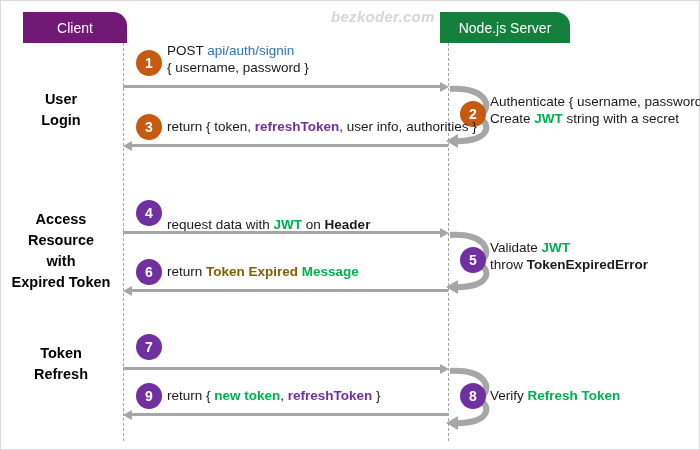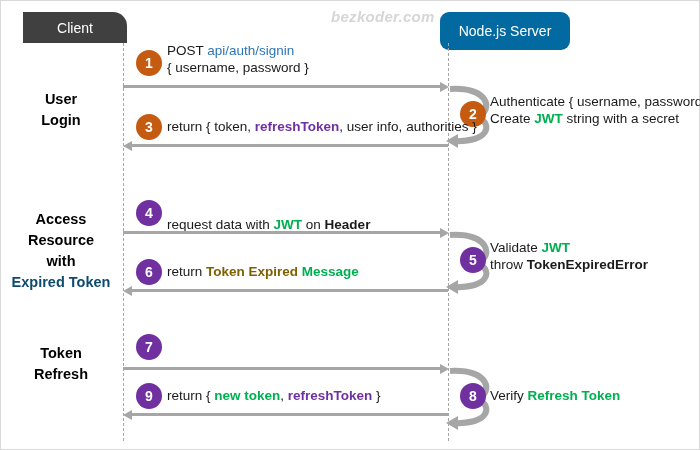--- a/index.html
+++ b/index.html
@@ -27,45 +27,44 @@
   .actor{
     position:absolute;
     color:#ffffff;
     font-size:14px;
     display:flex;align-items:center;justify-content:center;
     border-radius:0 14px 0 0;
     font-weight:normal;
   }
   .actor.client{
     left:22px;top:11px;width:104px;height:31px;
-    background:#404040;
+    background:#701a75;
   }
   .actor.server{
-    left:439px;top:11px;width:130px;height:38px;
-    background:#0369a1;
-    border-radius:9px;
+    left:439px;top:11px;width:130px;height:31px;
+    background:#15803d;
   }
   
   .lifeline{
     position:absolute;
     top:42px;height:398px;
     border-left:1px dashed #a6a6a6;
   }
   .lifeline.left{left:122px;}
   .lifeline.right{left:447px;}
 
   
   .sect-label{
     position:absolute;left:0;width:120px;
     text-align:center;
     font-weight:bold;font-size:14.5px;
     color:#000000;
     line-height:21px;
   }
-  .sect-label .purple{color:#0c4a6e;}
+  .sect-label .purple{color:#000000;}
 
   
   .arrow{
     position:absolute;height:3px;
     background:#a6a6a6;
   }
   .arrow .head{
     position:absolute;top:-3.5px;
     width:0;height:0;
     border-top:5px solid transparent;

